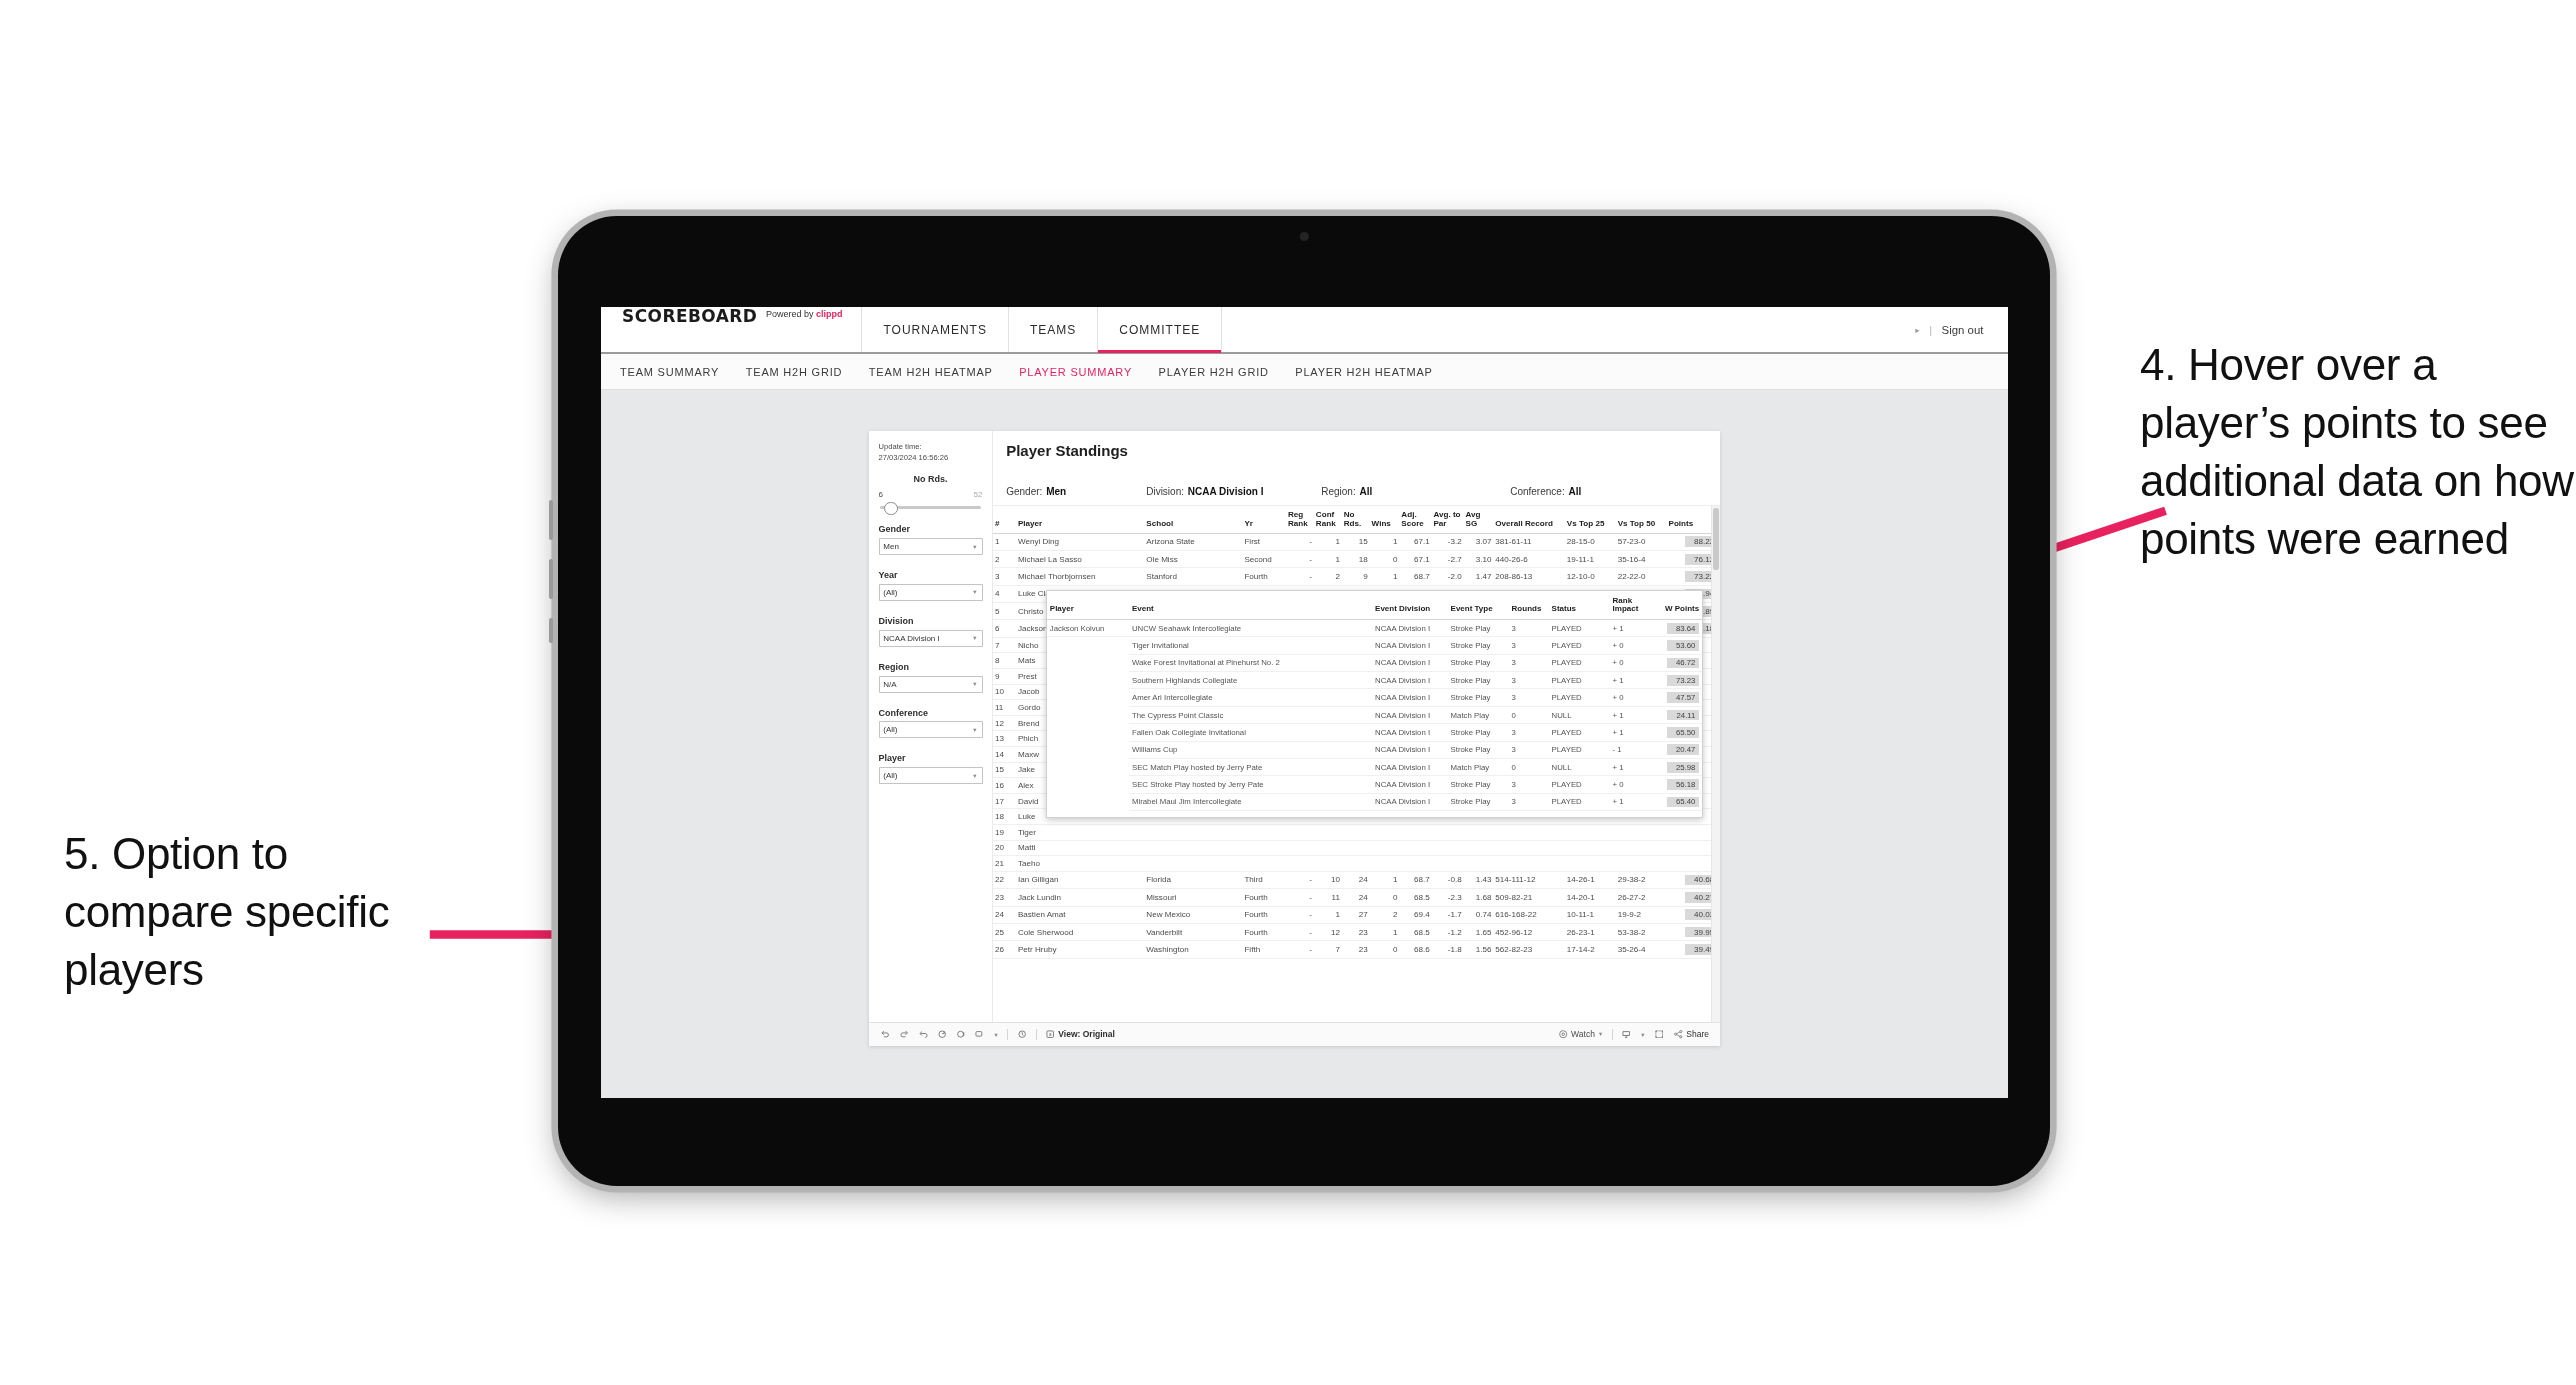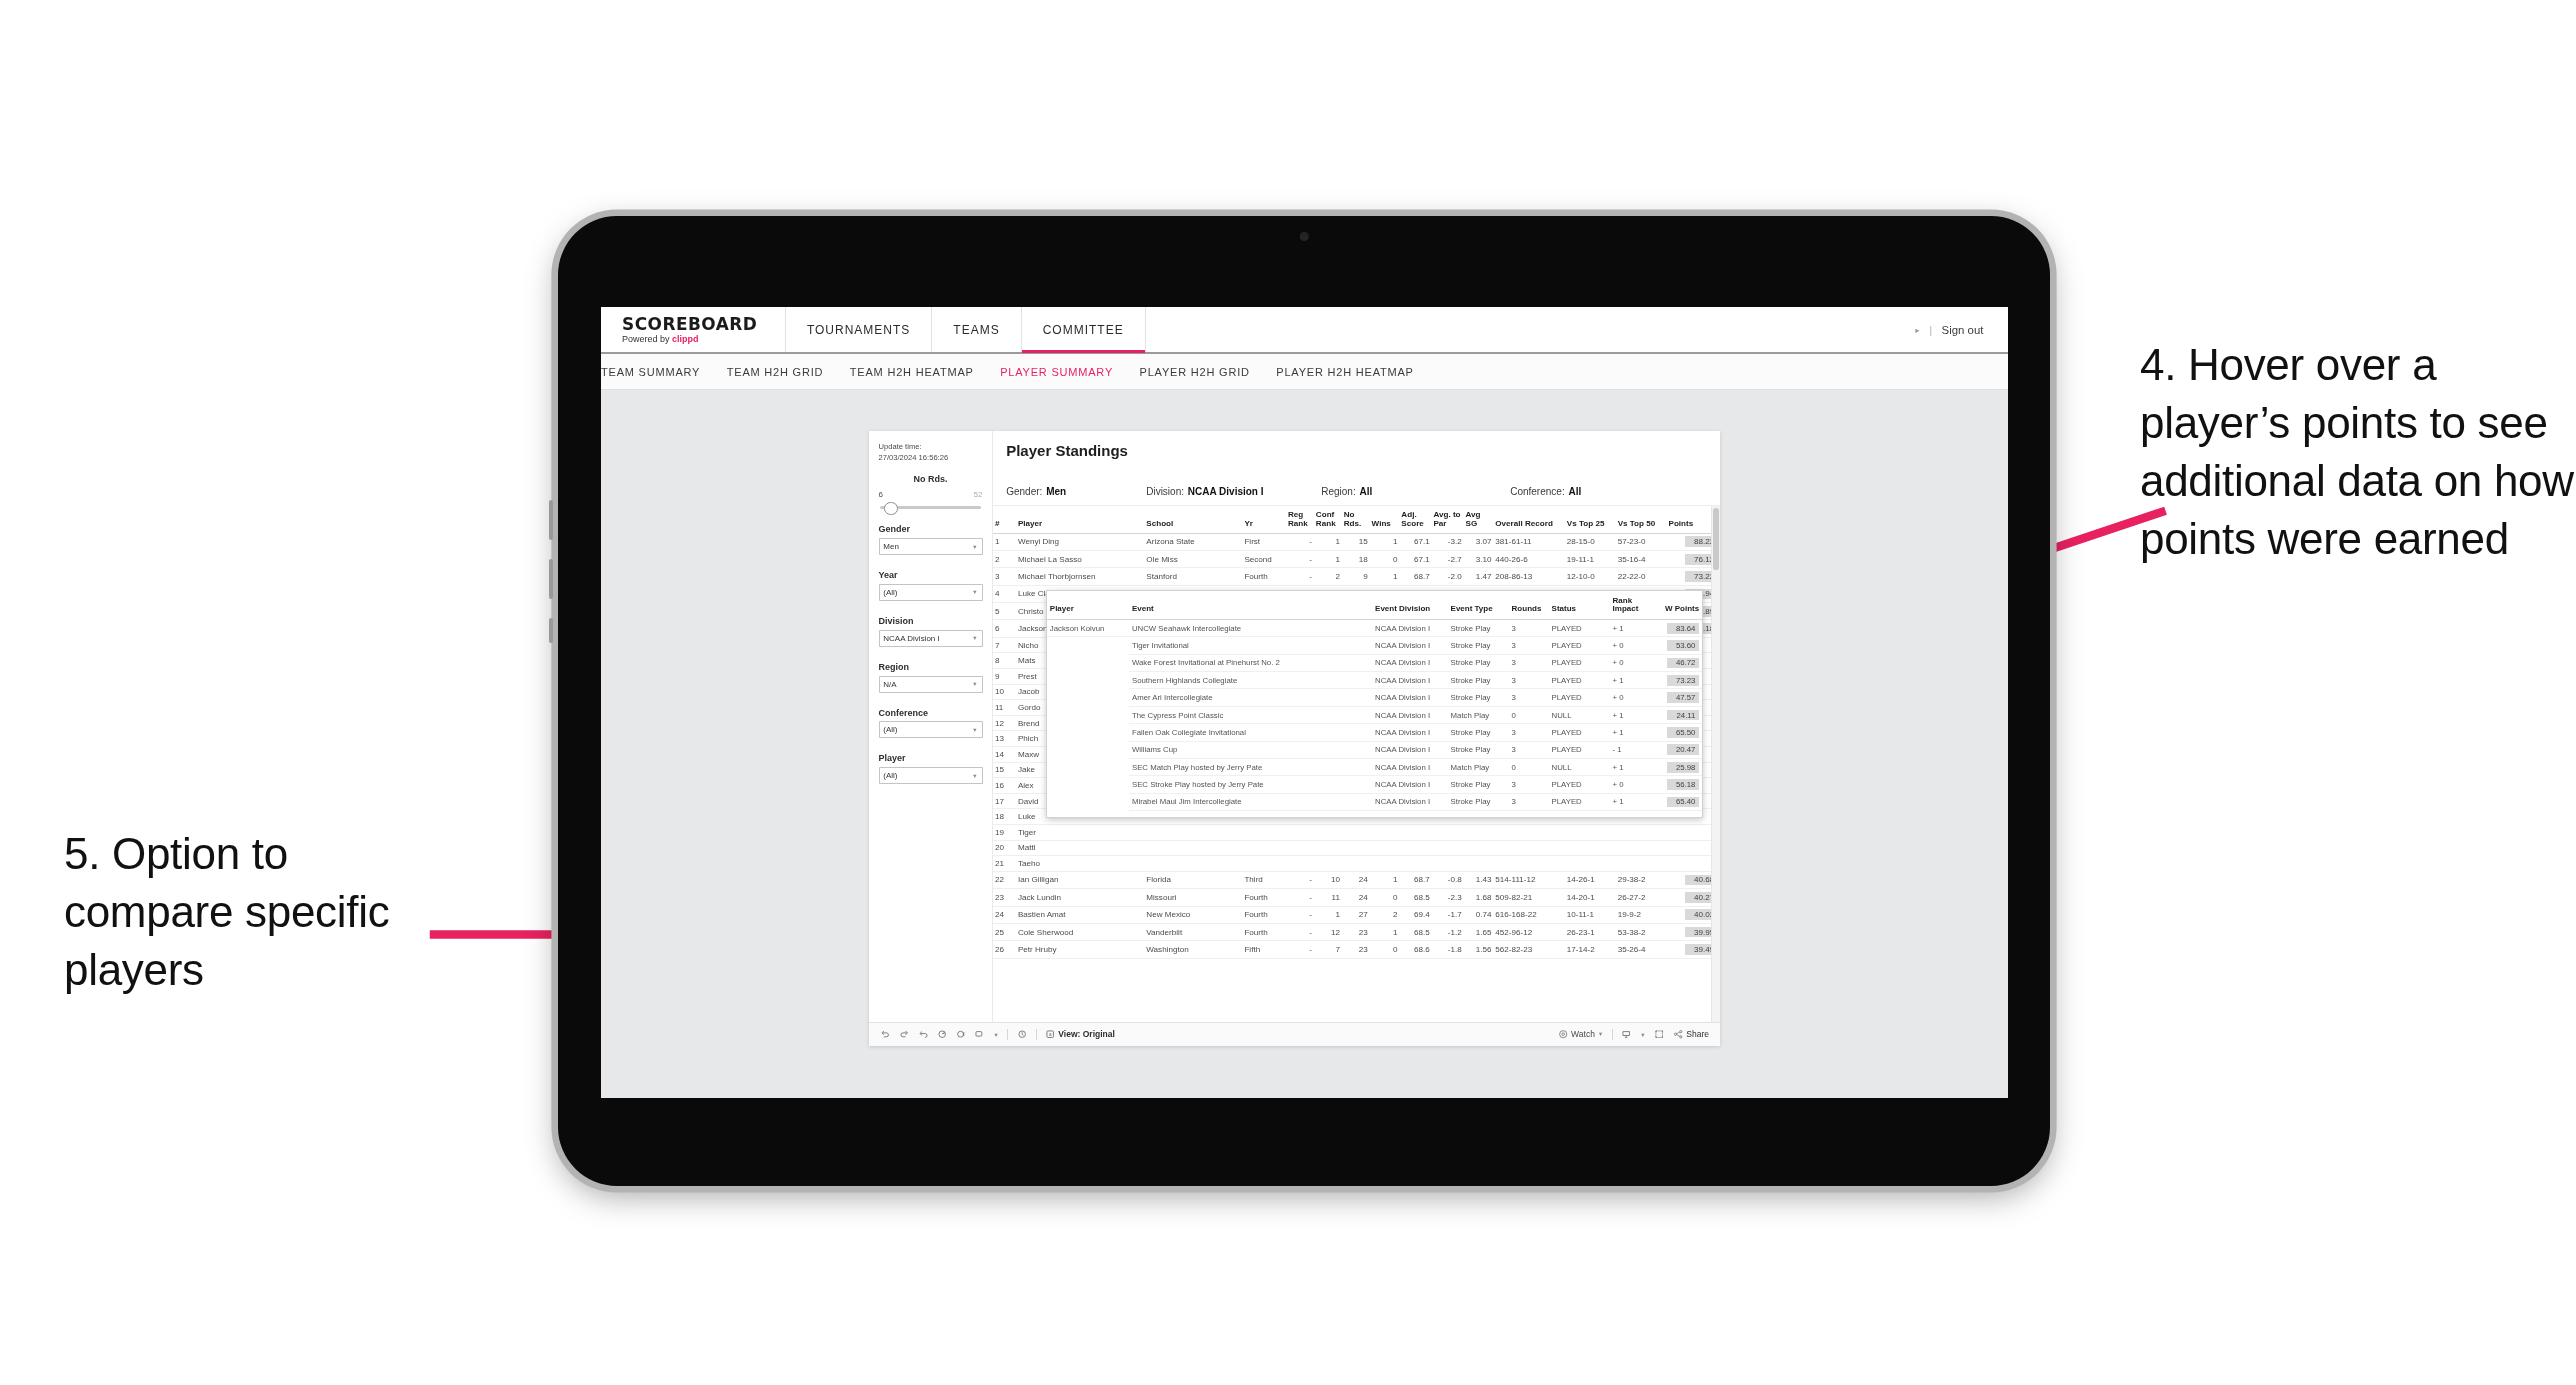--- a/index.html
+++ b/index.html
@@ -48,21 +48,21 @@
     overflow:hidden;
   }
 
   
   #appbar{
     position:relative;height:45px;background:#ffffff;
     display:flex;align-items:stretch;
     border-bottom:2.8px solid #9b9b9b;
   }
   #brand{
-    display:flex;flex-direction:column;justify-content:center;
+    display:flex;justify-content:center;
     padding:0 19px 0 21px;border-right:0.9px solid #e2e2e2;
     min-width:142px;
   }
   #brand .wordmark{
     font-size:18px;font-weight:bold;letter-spacing:0.5px;color:#1b1b1b;
     font-family:"DejaVu Sans", sans-serif;line-height:1;
     transform:scaleX(0.94);transform-origin:left center;
   }
   #brand .sub{font-size:9px;color:#333;margin-top:2.8px;line-height:1;}
   #brand .sub b{color:#e8225f;font-weight:bold;}
@@ -77,21 +77,21 @@
   }
   #appbar-right{
     margin-left:auto;display:flex;align-items:center;gap:9.5px;
     padding-right:24.6px;font-size:11.4px;color:#3a3a3a;
   }
   #appbar-right .pipe{color:#b8b8b8;}
 
   
   #subtabs{
     height:35px;background:#fbfbfb;display:flex;align-items:center;
-    gap:26.5px;border-bottom:0.9px solid #dfdfdf;
+    padding-left:19px;gap:26.5px;border-bottom:0.9px solid #dfdfdf;
   }
   .subtab{font-size:11px;letter-spacing:0.8px;color:#3b3b3b;cursor:pointer;}
   .subtab.active{color:#e8225f;}
 
   
   #canvas{position:relative;height:calc(100% - 83px);background:#e6e8ea;}
 
   #sheet{
     position:absolute;left:268px;top:41px;
     width:851px;height:615px;

